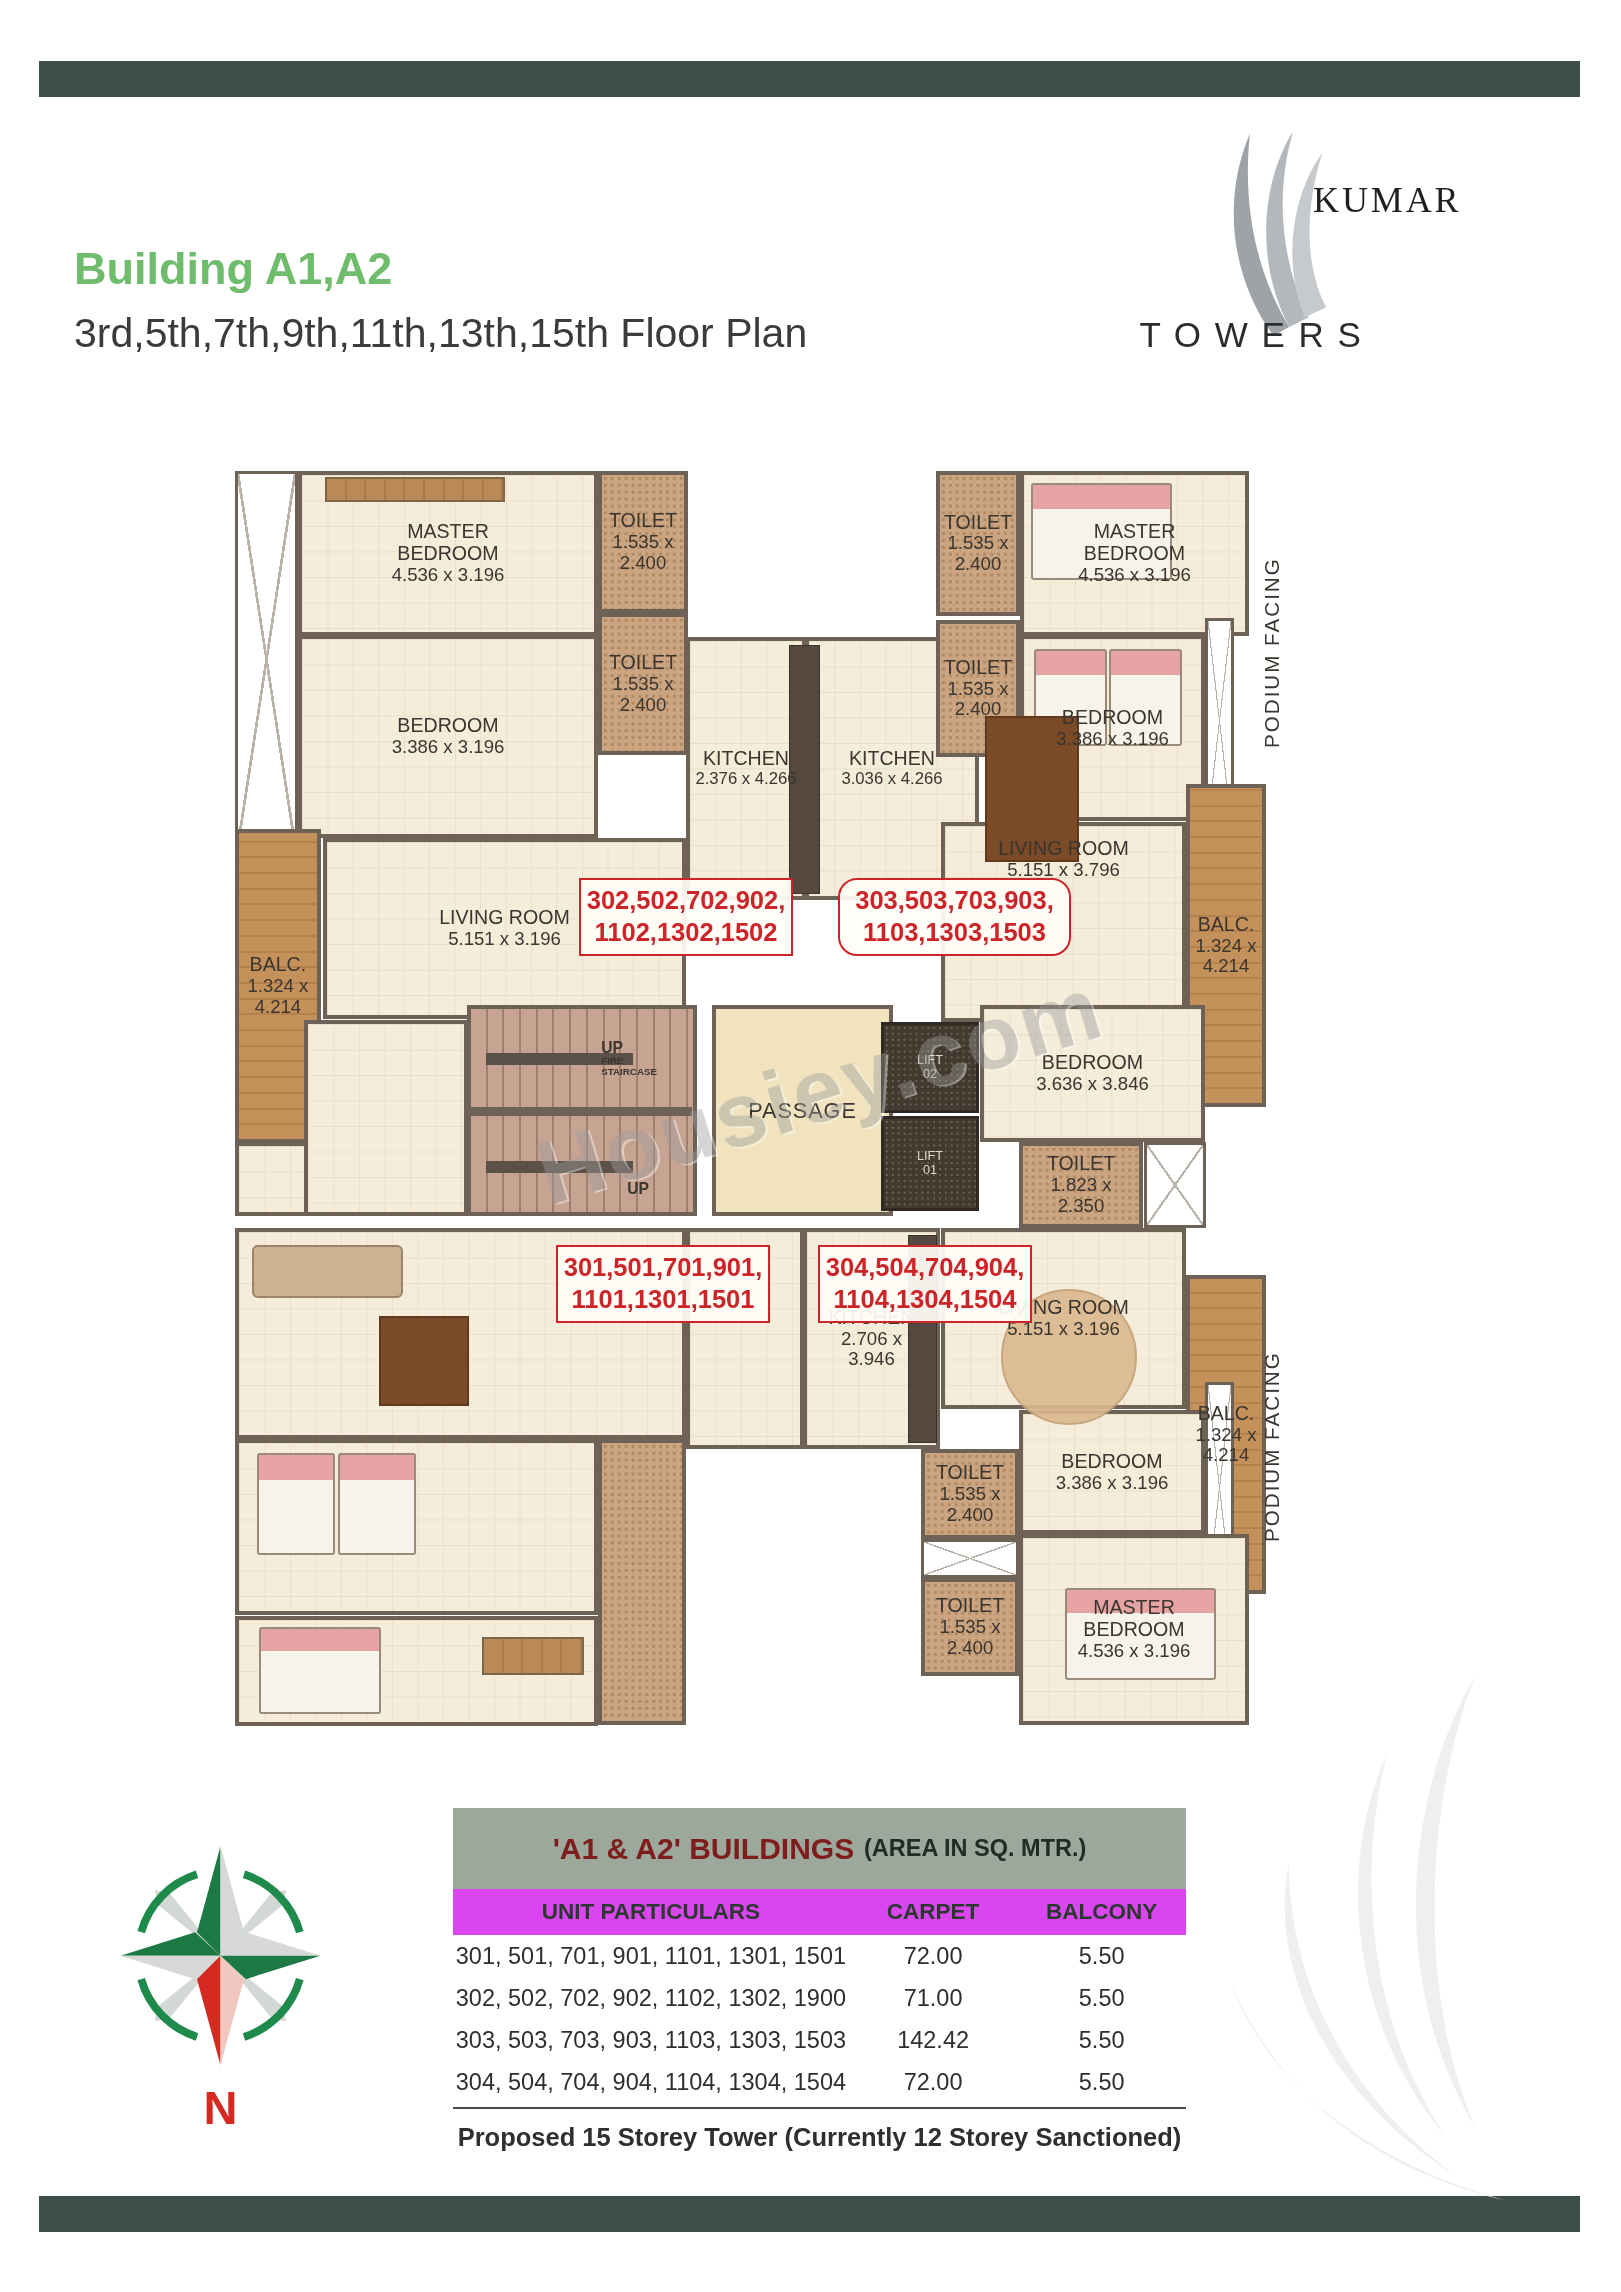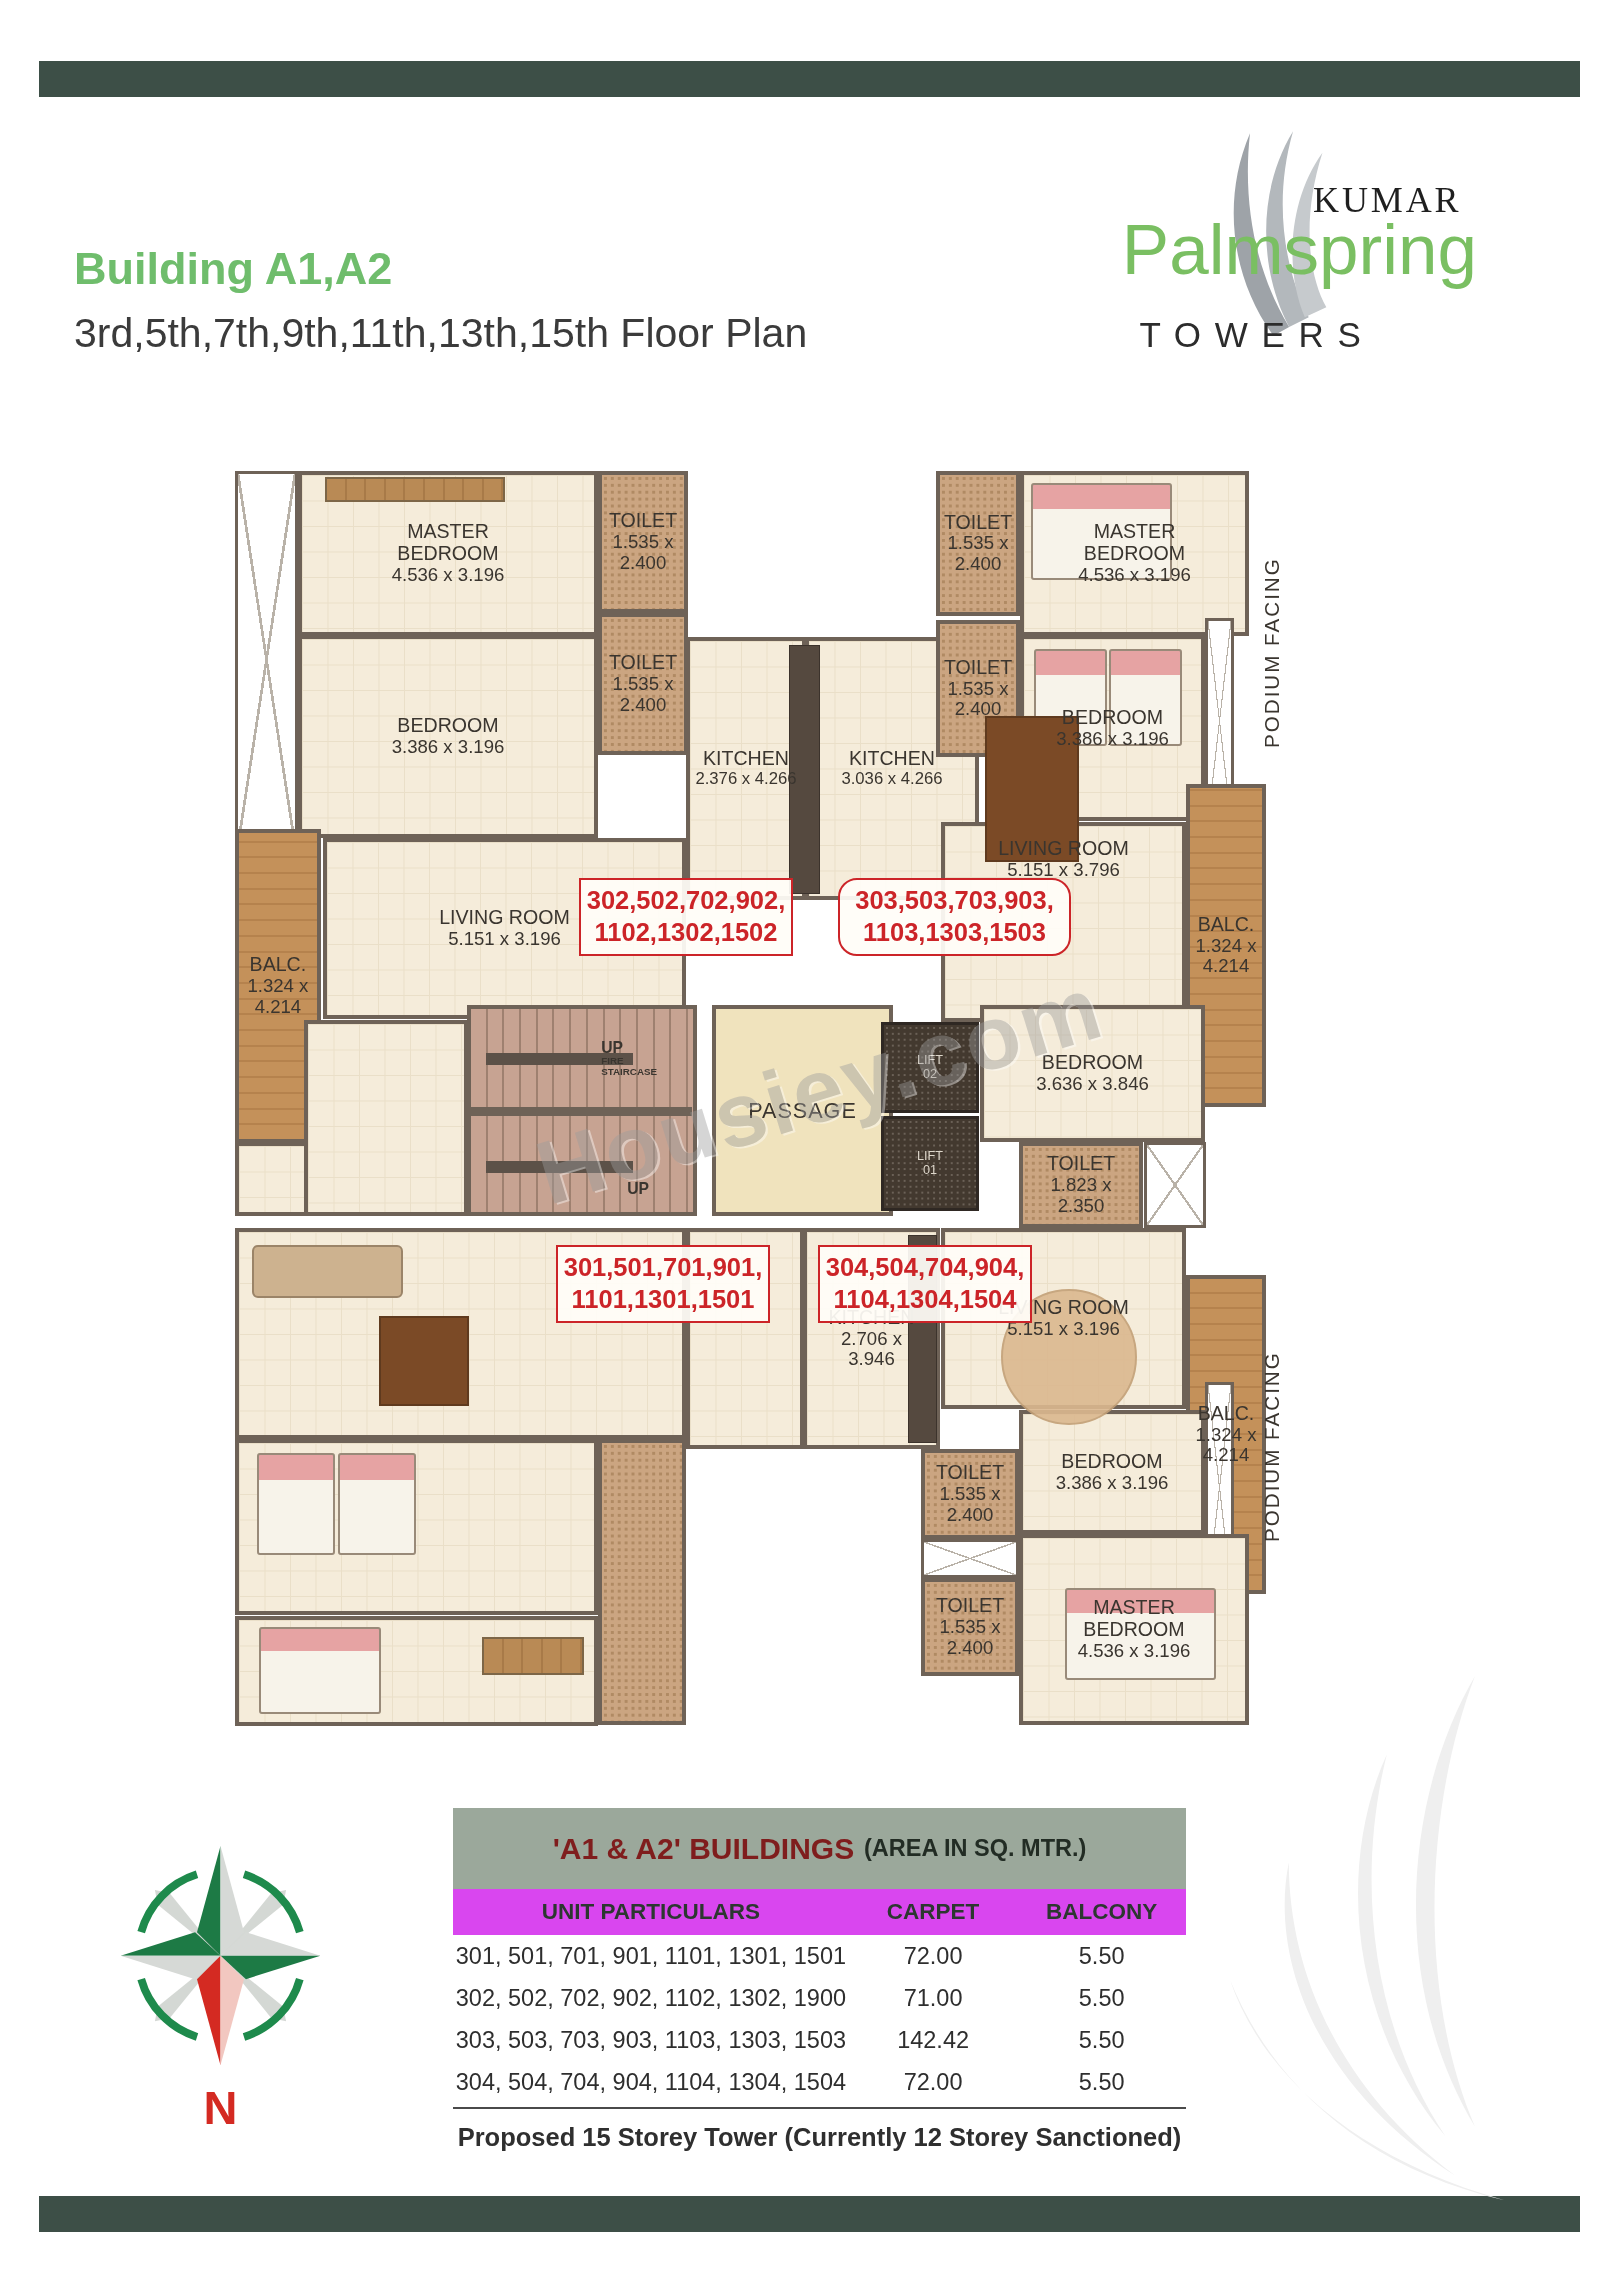--- a/index.html
+++ b/index.html
@@ -103,21 +103,20 @@
   <div class="title">Building A1,A2</div>
   <div class="subtitle">3rd,5th,7th,9th,11th,13th,15th Floor Plan</div>
 
   <div class="logo">
     <svg class="frond" viewBox="0 0 140 220">
       <path d="M70,215 C28,158 16,78 46,8 C38,80 52,150 86,206 Z" fill="#9ea3a8"></path>
       <path d="M86,206 C56,150 52,68 90,6 C70,75 80,145 106,196 Z" fill="#b3b8bc"></path>
       <path d="M102,196 C82,150 84,78 120,28 C100,90 104,150 124,186 Z" fill="#c6cacd"></path>
     </svg>
     <div class="kumar">KUMAR</div>
-    <div class="palm">Palmspring</div>
     <div class="towers">TOWERS</div>
   </div>
 
   <div id="plan">
 
     <div class="shaft" style="left:2.9px;top:9.8px;width:63px;height:377px;"></div>
     <div class="room" style="left:66px;top:9.8px;width:300px;height:165px;">
       <div class="rlabel">
         <span class="rname stack">MASTER BEDROOM</span>
         <span class="rdims">4.536 x 3.196</span>

